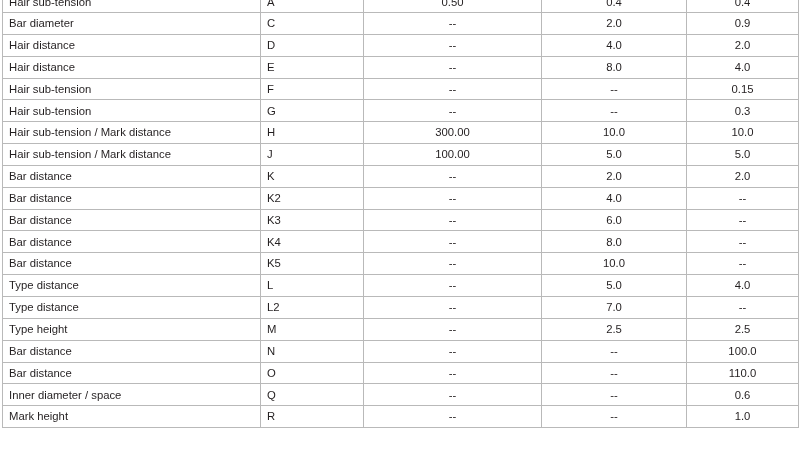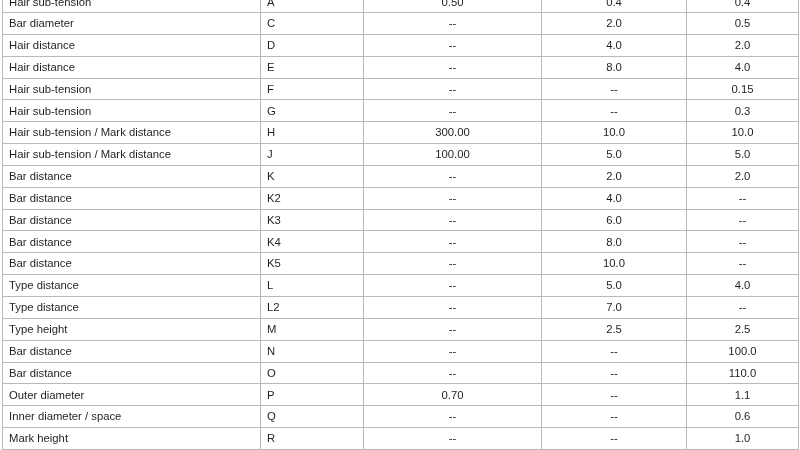--- a/index.html
+++ b/index.html
@@ -87,21 +87,21 @@
             <span>0.4</span>
           </td>
       </tr>
 
 
       <tr>
         <td class="name">Bar diameter</td>
         <td class="sym">C</td>
         <td class="val">--</td>
         <td class="val">2.0</td>
-        <td class="val">0.5</td>
+        <td class="val">0.9</td>
       </tr>
 
       <tr>
         <td class="name">Hair distance</td>
         <td class="sym">D</td>
         <td class="val">--</td>
         <td class="val">4.0</td>
         <td class="val">2.0</td>
       </tr>
 
@@ -218,27 +218,20 @@
       </tr>
 
       <tr>
         <td class="name">Bar distance</td>
         <td class="sym">O</td>
         <td class="val">--</td>
         <td class="val">--</td>
         <td class="val">110.0</td>
       </tr>
 
-      <tr>
-        <td class="name">Outer diameter</td>
-        <td class="sym">P</td>
-        <td class="val">0.70</td>
-        <td class="val">--</td>
-        <td class="val">1.1</td>
-      </tr>
 
       <tr>
         <td class="name">Inner diameter / space</td>
         <td class="sym">Q</td>
         <td class="val">--</td>
         <td class="val">--</td>
         <td class="val">0.6</td>
       </tr>
 
       <tr>

